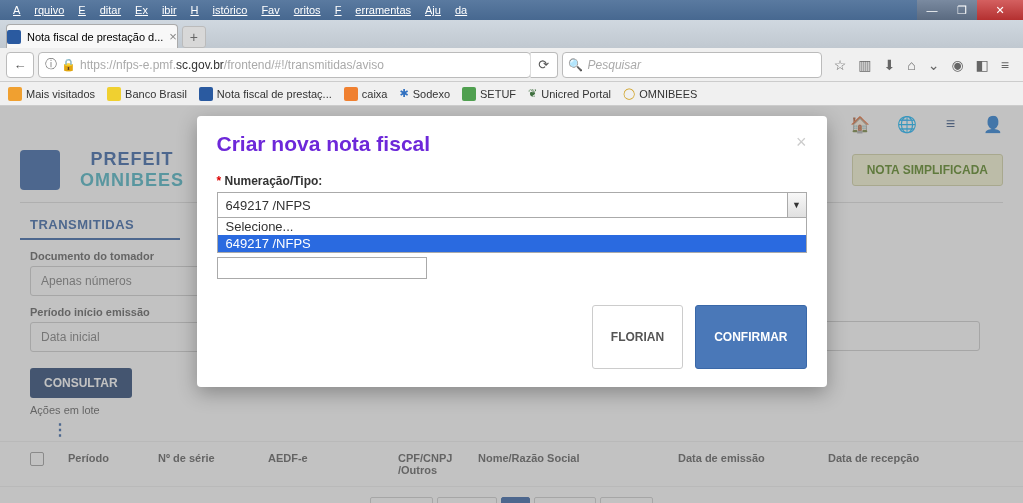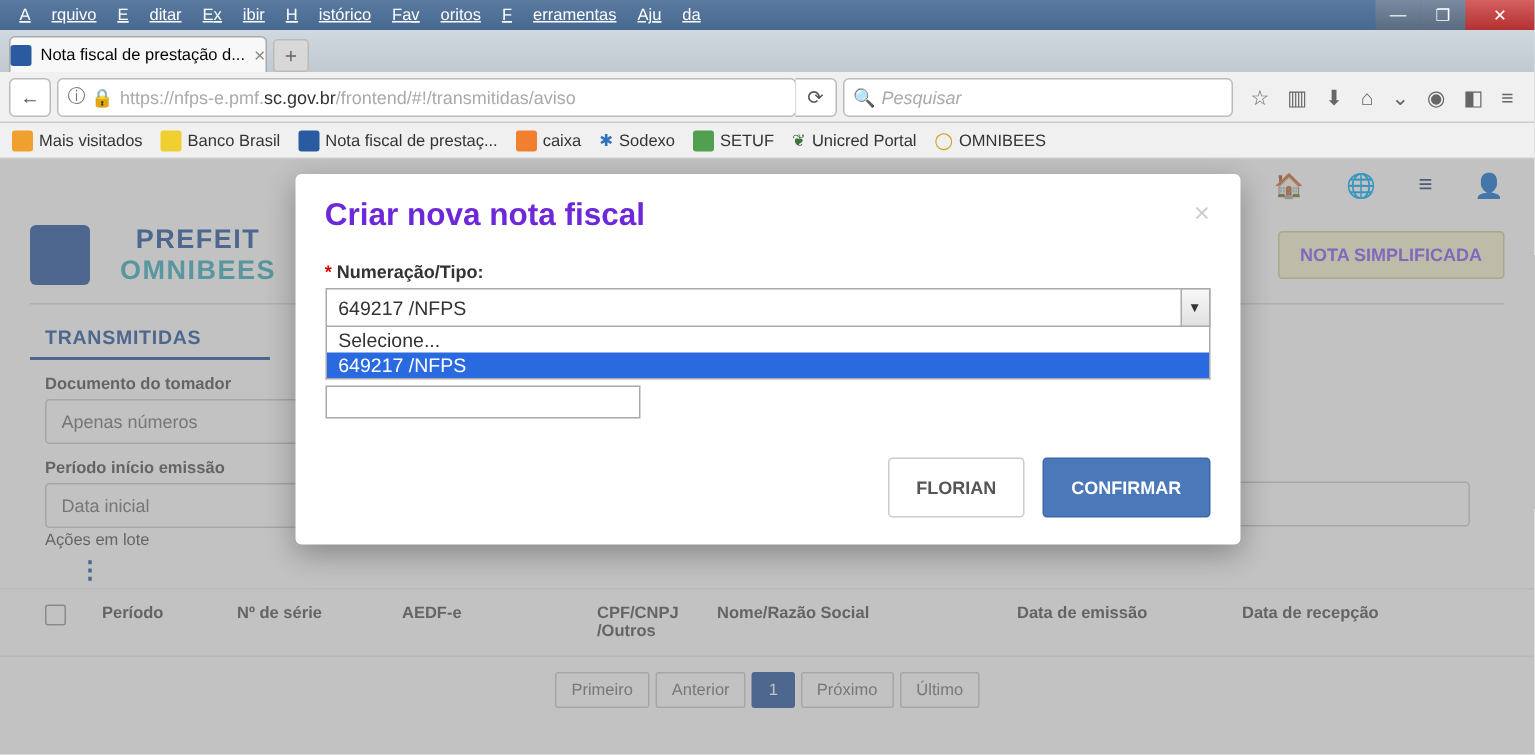--- a/index.html
+++ b/index.html
@@ -38,21 +38,21 @@
 .bookmarks .bm-icon { width: 14px; height: 14px; border-radius: 2px; display:inline-block;}
 
 
 .page { position: relative; height: calc(503px - 20px - 28px - 34px - 24px); background: #fff; overflow: hidden; }
 .page-header { height: 36px; display: flex; align-items: center; justify-content: flex-end; padding: 0 20px; gap: 28px; color: #2b4a7a; font-size: 16px; }
 .logo-row { display: flex; align-items: center; padding: 0 20px; height: 56px; }
 .logo { display:flex; align-items:center; gap:20px; font-weight:bold;text-align:center; }
 .logo-badge { width:40px; height:40px; background:#2a5aa0; border-radius:4px; }
 .logo-txt1 { color:#2a5aa0; font-size:18px; letter-spacing:1px;}
 .logo-txt2 { color:#40b0c0; font-size:18px; letter-spacing:1px;}
-.nota-simp { margin-left:auto; background:#f5f5d0; border:1px solid #d0d0a0; color:#8b5cf6; padding:8px 14px; border-radius:3px; font-size:12px; font-weight:bold;}
+.nota-simp { margin-left:auto; background:#f5f5d0; border:1px solid #d0d0a0; color:#4d7c0f; padding:8px 14px; border-radius:3px; font-size:12px; font-weight:bold;}
 .divider { height:1px; background:#ddd; margin:4px 20px;}
 .section-title { color:#2a5aa0; font-weight:bold; font-size:13px; padding:10px 30px 6px; letter-spacing:0.5px;}
 .section-line { height:2px; background:#2a5aa0; margin: 0 20px 10px; width:160px;}
 .form-row { display:flex; padding: 0 30px; gap:30px;}
 .form-group { flex:1; }
 .form-label { font-size:11px; color:#555; font-weight:bold; margin-bottom:4px; display:block;}
 .form-input { width:100%; height:30px; border:1px solid #ccc; border-radius:3px; padding:0 10px; font-size:12px; color:#999;}
 .consultar-btn { background:#1a3a6a; color:#fff; border:none; padding:8px 14px; border-radius:3px; font-size:12px; font-weight:bold; margin:16px 30px 4px;}
 .acoes { font-size:11px; color:#555; padding:2px 30px;}
 .acoes-dots { color:#2a5aa0; font-size:16px; padding:2px 52px; font-weight:bold;}
@@ -72,21 +72,21 @@
 .field-label .req { color:#d00;}
 .combo { position:relative; margin-top:4px;}
 .combo-input { width:100%; height:26px; border:1px solid #aaa; display:flex; align-items:center; padding:0 8px; font-size:13px; color:#333; background:#fff;}
 .combo-arrow { position:absolute; right:0; top:0; width:20px; height:26px; border:1px solid #aaa; background:linear-gradient(#f8f8f8,#e0e0e0); display:flex; align-items:center; justify-content:center; font-size:9px; color:#333;}
 .combo-dropdown { border:1px solid #aaa; border-top:none; background:#fff;}
 .combo-opt { padding:1px 8px; font-size:13px; color:#333;}
 .combo-opt.sel { background:#2a6ae0; color:#fff;}
 .combo-search { border:1px solid #aaa; height:22px; width:210px; margin:4px 0 0 0;}
 .modal-footer { display:flex; justify-content:flex-end; gap:12px; margin-top:26px;}
 .btn-fechar { background:#fff; border:1px solid #ccc; color:#555; padding:8px 18px; border-radius:3px; font-size:12px; font-weight:bold;}
-.btn-confirmar { background:#4a78b8; border:1px solid #3a68a8; color:#fff; padding:12px 18px; border-radius:3px; font-size:12px; font-weight:bold;}
+.btn-confirmar { background:#4a78b8; border:1px solid #3a68a8; color:#fff; padding:24px 18px; border-radius:3px; font-size:12px; font-weight:bold;}
 
 .chk { width:14px; height:14px; border:1px solid #999; border-radius:2px; display:inline-block;}
 </style>
 </head>
 <body>
 
 <div class="menu-bar">
   <span><span class="u">A</span>rquivo</span>
   <span><span class="u">E</span>ditar</span>
   <span>E<span class="u">x</span>ibir</span>
@@ -201,20 +201,21 @@
   <div class="form-row" style="margin-top:10px">
     <div class="form-group" style="flex:0 0 460px">
       <label class="form-label">Período início emissão</label>
       <input class="form-input" placeholder="Data inicial" style="">
     </div>
     <div class="form-group" style="flex:0 0 460px; padding-top:15px">
       <input class="form-input" placeholder="Data final" style="">
     </div>
   </div>
 
+  <button class="consultar-btn">CONSULTAR</button>
   <div class="acoes">Ações em lote</div>
   <div class="acoes-dots">⋮</div>
 
   <div class="table-header">
     <div class="th-check"><span class="chk"></span></div>
     <div class="th" style="width:90px">Período</div>
     <div class="th" style="width:110px">Nº de série</div>
     <div class="th" style="width:130px">AEDF-e</div>
     <div class="th" style="width:80px">CPF/CNPJ /Outros</div>
     <div class="th" style="width:200px">Nome/Razão Social</div>

